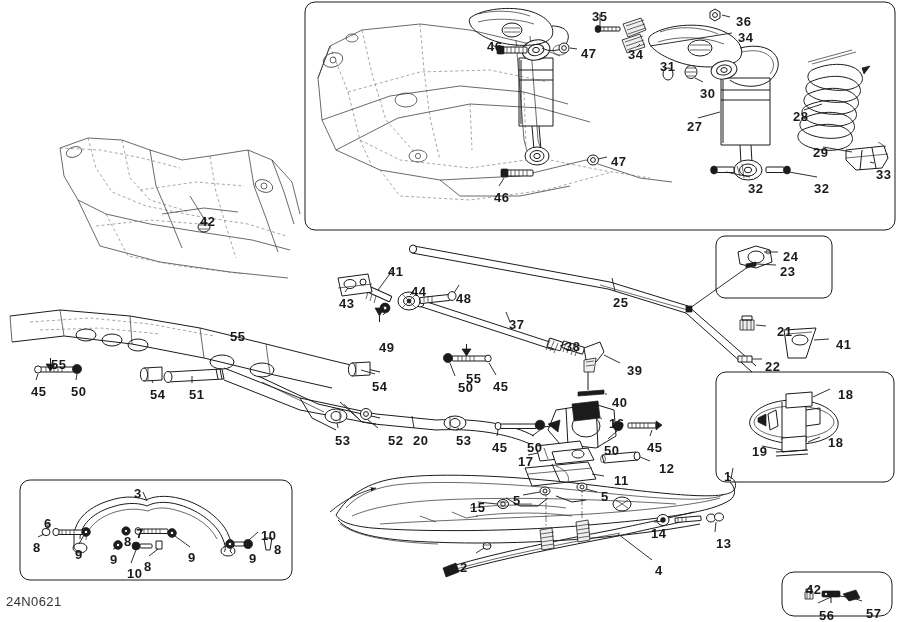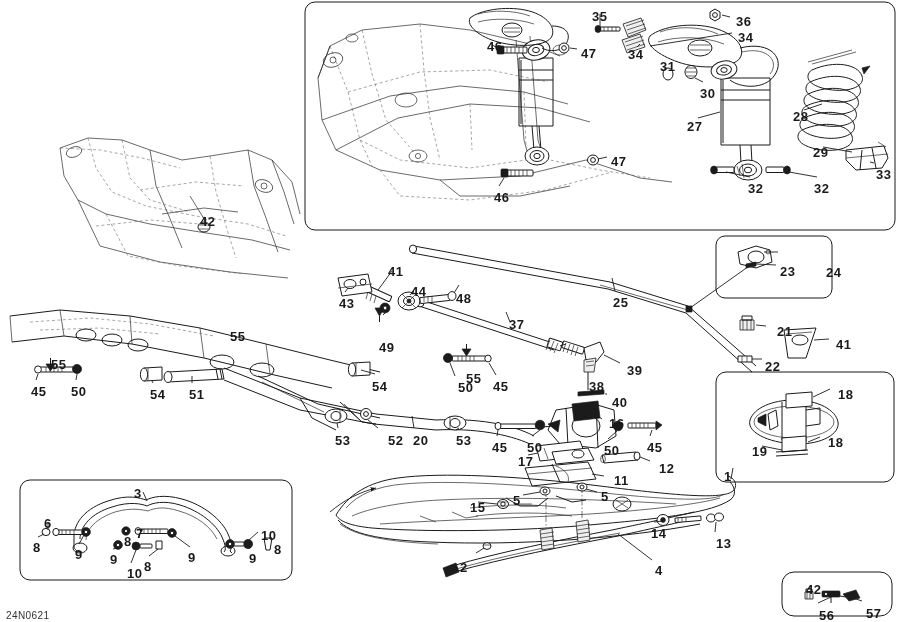--- a/index.html
+++ b/index.html
@@ -28,23 +28,23 @@
     font-weight: 700;
     color: #1a1a1a;
     letter-spacing: 0.5px;
     line-height: 1;
     white-space: nowrap;
     user-select: none;
   }
   .footer-code {
     position: absolute;
     left: 6px;
-    top: 610px;
+    top: 594px;
     font-family: "Liberation Sans", sans-serif;
-    font-size: 10px;
+    font-size: 13px;
     color: #333;
     letter-spacing: 0.4px;
   }
   
   .ln   { fill: none; stroke: #1b1b1b; stroke-width: 1; }
   .ln-t { fill: none; stroke: #2a2a2a; stroke-width: 0.7; }
   .ln-h { fill: none; stroke: #6b6b6b; stroke-width: 0.6; stroke-dasharray: 3 2.5; }
   .ln-c { fill: none; stroke: #444; stroke-width: 0.7; stroke-dasharray: 7 2 1.5 2; }
   .lead { fill: none; stroke: #1b1b1b; stroke-width: 0.9; }
   .box  { fill: none; stroke: #1b1b1b; stroke-width: 1; }
@@ -703,37 +703,37 @@
     <span class="callout" style="left:470px; top:501px;">15</span>
     <span class="callout" style="left:609px; top:417px;">16</span>
     <span class="callout" style="left:518px; top:455px;">17</span>
     <span class="callout" style="left:838px; top:388px;">18</span>
     <span class="callout" style="left:828px; top:436px;">18</span>
     <span class="callout" style="left:752px; top:445px;">19</span>
     <span class="callout" style="left:413px; top:434px;">20</span>
     <span class="callout" style="left:769px; top:325px;margin-left:8px;">21</span>
     <span class="callout" style="left:765px; top:360px;">22</span>
     <span class="callout" style="left:780px; top:265px;">23</span>
-    <span class="callout" style="left:783px; top:266px;margin-left:43px;">24</span>
+    <span class="callout" style="left:783px; top:250px;">24</span>
     <span class="callout" style="left:613px; top:296px;">25</span>
     <span class="callout" style="left:836px; top:338px;">41</span>
     <span class="callout" style="left:687px; top:120px;">27</span>
     <span class="callout" style="left:793px; top:110px;">28</span>
     <span class="callout" style="left:813px; top:146px;">29</span>
     <span class="callout" style="left:700px; top:87px;">30</span>
     <span class="callout" style="left:660px; top:60px;">31</span>
     <span class="callout" style="left:748px; top:182px;">32</span>
     <span class="callout" style="left:814px; top:182px;">32</span>
     <span class="callout" style="left:876px; top:168px;">33</span>
     <span class="callout" style="left:738px; top:31px;">34</span>
     <span class="callout" style="left:628px; top:48px;">34</span>
     <span class="callout" style="left:592px; top:10px;">35</span>
     <span class="callout" style="left:736px; top:15px;">36</span>
     <span class="callout" style="left:509px; top:318px;">37</span>
-    <span class="callout" style="left:589px; top:340px;margin-top:40px;">38</span>
+    <span class="callout" style="left:565px; top:340px;">38</span>
     <span class="callout" style="left:627px; top:364px;">39</span>
     <span class="callout" style="left:612px; top:396px;">40</span>
     <span class="callout" style="left:388px; top:265px;">41</span>
     <span class="callout" style="left:200px; top:215px;">42</span>
     <span class="callout" style="left:339px; top:297px;">43</span>
     <span class="callout" style="left:411px; top:285px;">44</span>
     <span class="callout" style="left:31px;  top:385px;">45</span>
     <span class="callout" style="left:493px; top:380px;">45</span>
     <span class="callout" style="left:492px; top:441px;">45</span>
     <span class="callout" style="left:647px; top:441px;">45</span>

